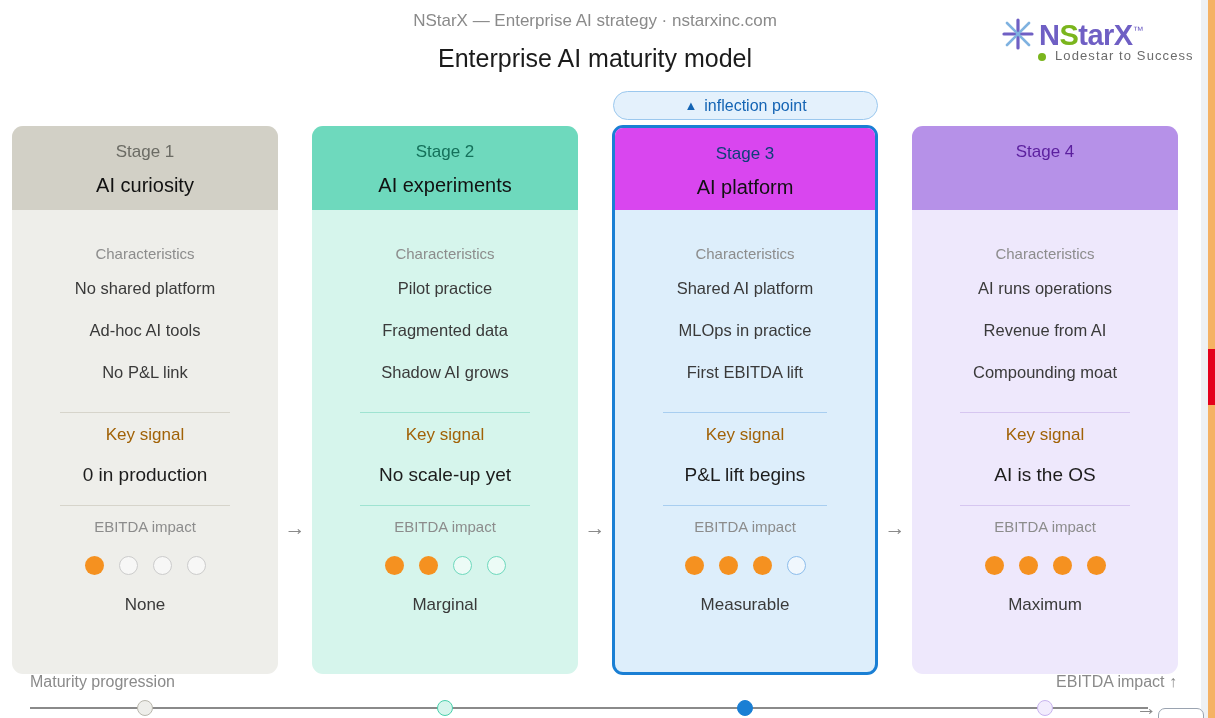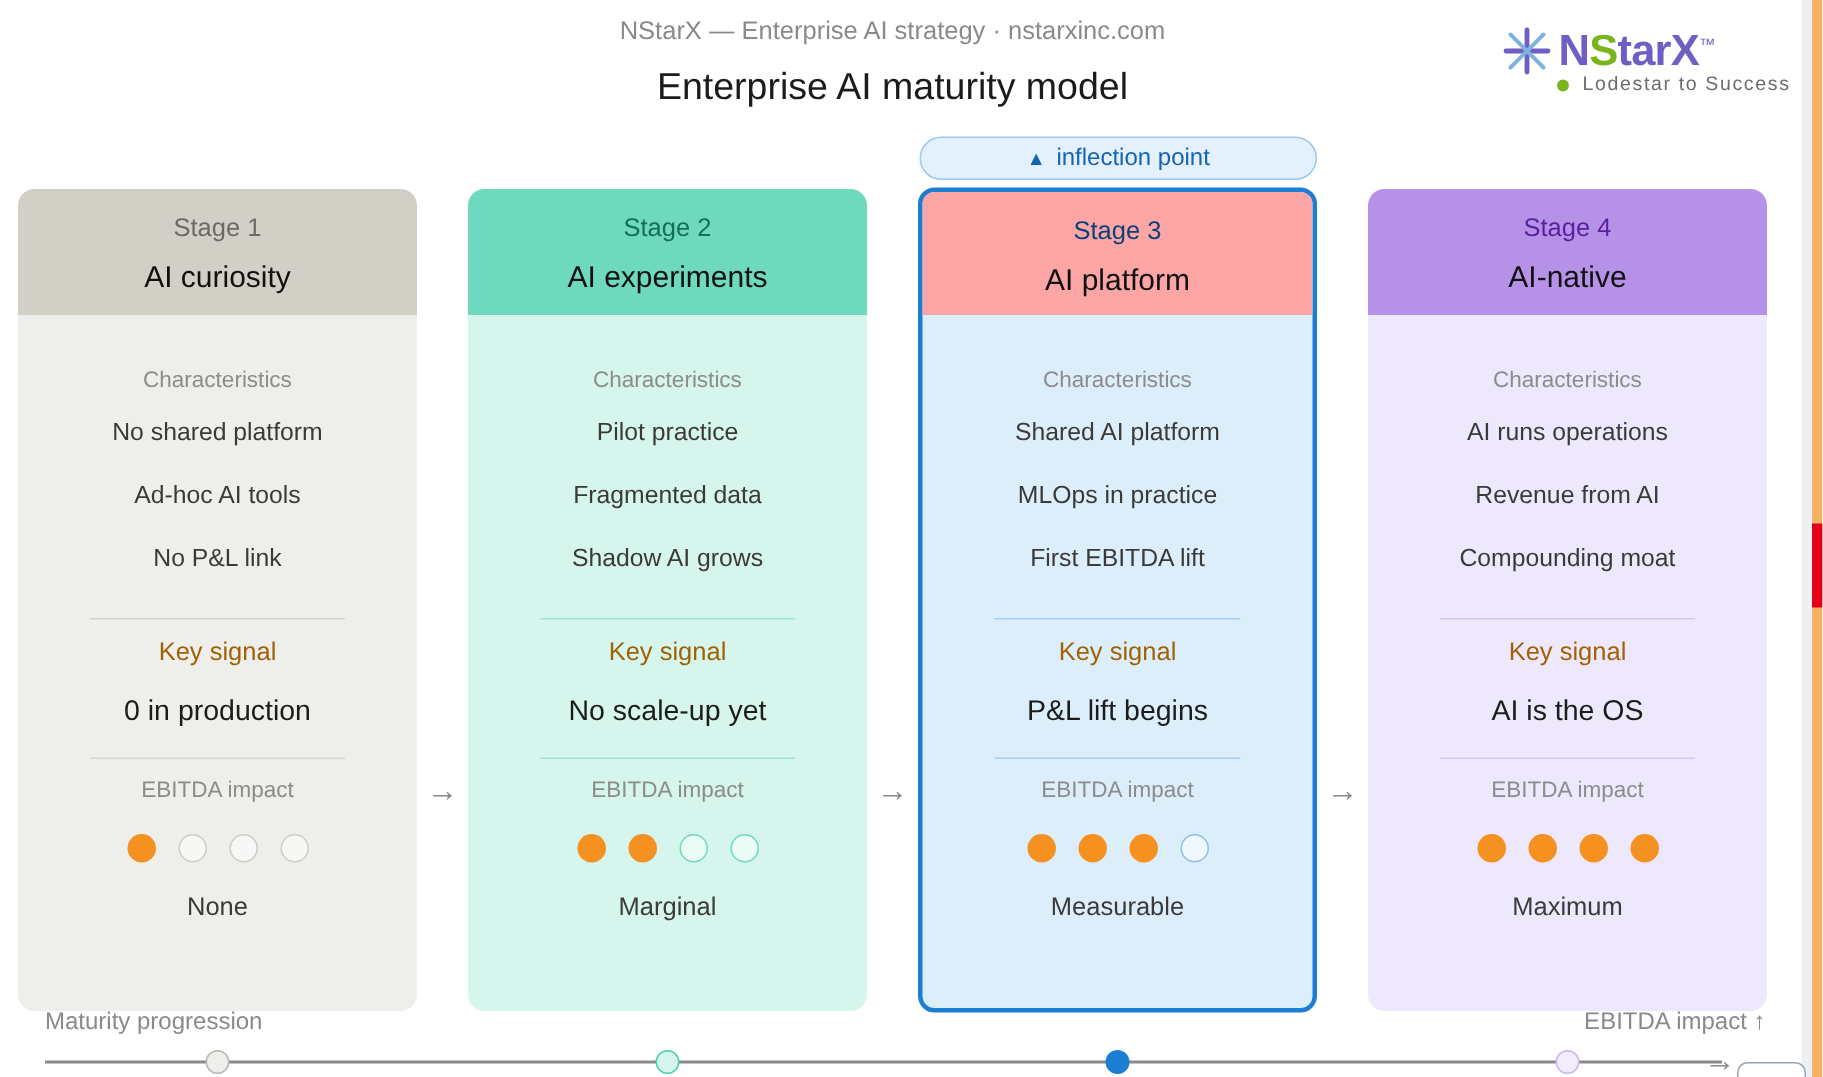--- a/index.html
+++ b/index.html
@@ -244,21 +244,21 @@
   #card-1 .stage-label { color: #6b6b64; }
   #card-1 .divider { background: #d6d4cb; }
 
   #card-2 { left: 312px; background: #d6f5ec; }
   #card-2 .card-head { background: #6ed9bd; text-align: center; }
   #card-2 .stage-label { color: #14705a; }
   #card-2 .divider { background: #9fe3d1; }
   #card-2 .dot.empty { border-color: #6ed9bd; }
 
   #card-3 { left: 612px; background: #ddeefb; }
-  #card-3 .card-head { background: #fca5a5; text-align: center; }
+  #card-3 .card-head { background: #d946ef; text-align: center; }
   #card-3 .stage-label { color: #0d3f78; }
   #card-3 .divider { background: #a8cef0; }
   #card-3 .dot.empty { border-color: #8dbdeb; }
 
   #card-4 { left: 912px; background: #eee8fc; }
   #card-4 .card-head { background: #b691e8; }
   #card-4 .stage-label { color: #5b1f9e; }
   #card-4 .divider { background: #d6c6f0; }
 
   
@@ -453,21 +453,20 @@
           <div class="dot filled"></div>
           <div class="dot empty"></div>
         </div>
       <div class="impact-word">Measurable</div>
     </div>
   </div>
 
   <div class="card" id="card-4">
     <div class="card-head">
       <div class="stage-label">Stage 4</div>
-      <div class="stage-name">AI-native</div>
     </div>
     <div class="card-body">
       <div class="section-label">Characteristics</div>
       <div class="char-list">
         <div class="char-item">AI runs operations</div>
         <div class="char-item">Revenue from AI</div>
         <div class="char-item">Compounding moat</div>
       </div>
       <div class="divider"></div>
       <div class="keysig-label">Key signal</div>

